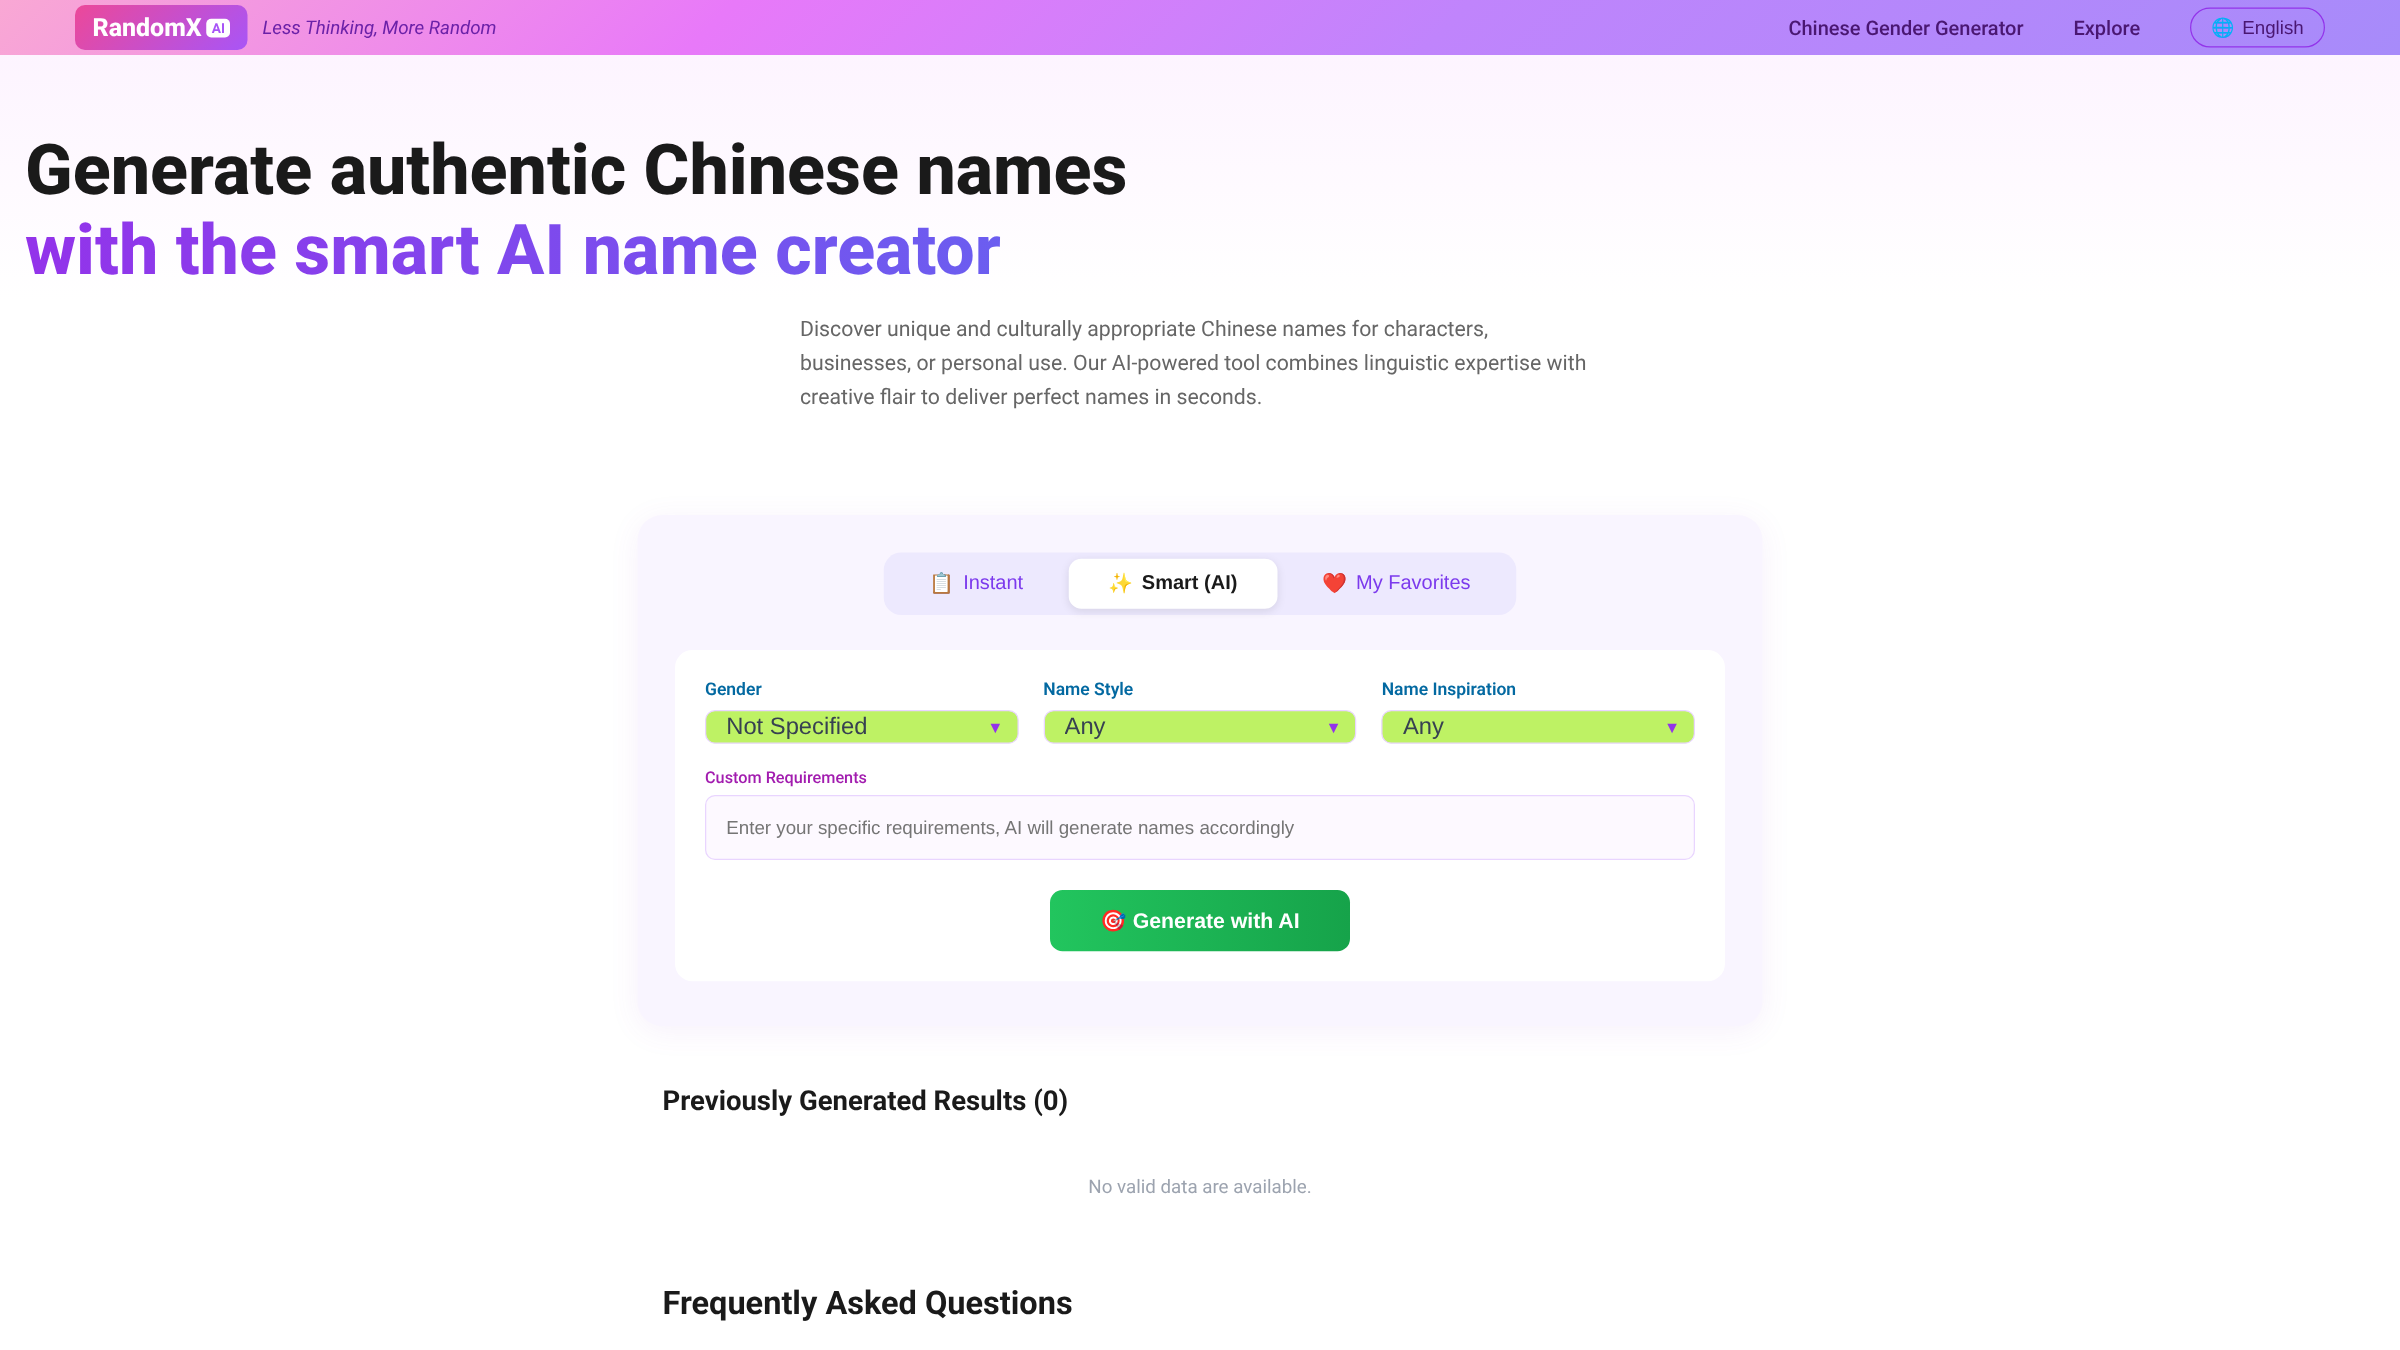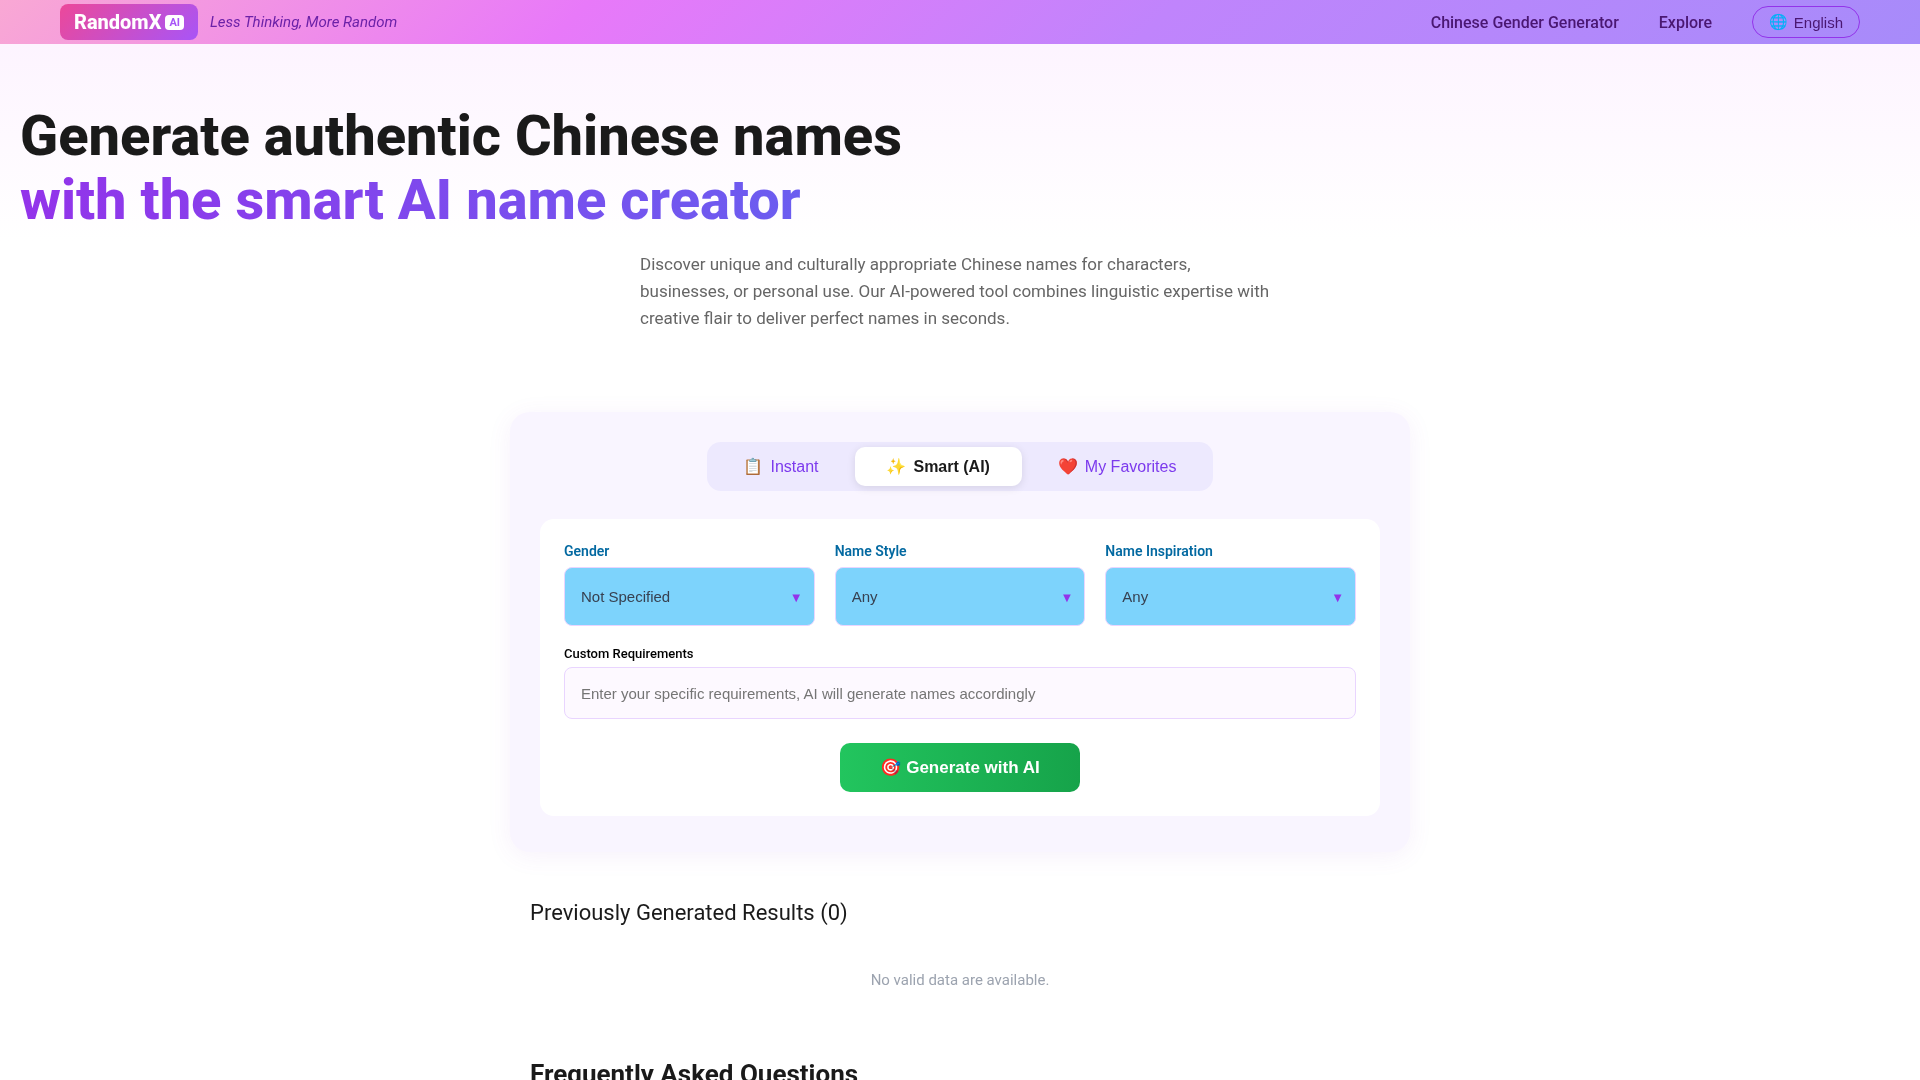--- a/index.html
+++ b/index.html
@@ -163,42 +163,42 @@
       font-size: 14px;
       font-weight: 600;
       color: #0369a1;
       margin-bottom: 8px;
     }
     .select-wrapper {
       position: relative;
     }
     .form-select {
       width: 100%;
-      padding: 20px 16px;
+      padding: 2px 16px;
       border: 1.5px solid #e9d5ff;
       border-radius: 8px;
-      font-size: 15px;
+      font-size: 19px;
       color: #374151;
-      background: #7dd3fc;
+      background: #bef264;
       appearance: none;
       cursor: pointer;
       outline: none;
     }
     .select-chevron {
       position: absolute;
       right: 12px;
       top: 50%;
       transform: translateY(-50%);
       pointer-events: none;
       color: #9333ea;
       font-size: 13px;
     }
     .custom-req-label {
       font-size: 13px;
-      color: #000000;
+      color: #a21caf;
       margin-bottom: 6px;
       font-weight: 500;
     }
     .custom-req-input {
       width: 100%;
       border: 1.5px solid #e9d5ff;
       border-radius: 8px;
       padding: 12px 16px;
       font-size: 15px;
       color: #9ca3af;
@@ -226,21 +226,21 @@
     }
 
     
     .section {
       max-width: 900px;
       margin: 0 auto 40px;
       padding: 0 20px;
     }
     .section-title {
       font-size: 22px;
-      font-weight: 400;
+      font-weight: 700;
       color: #1a1a1a;
       margin-bottom: 16px;
       margin-top: 48px;
     }
     .no-data {
       text-align: center;
       color: #9ca3af;
       font-size: 15px;
       padding: 30px 0;
     }

